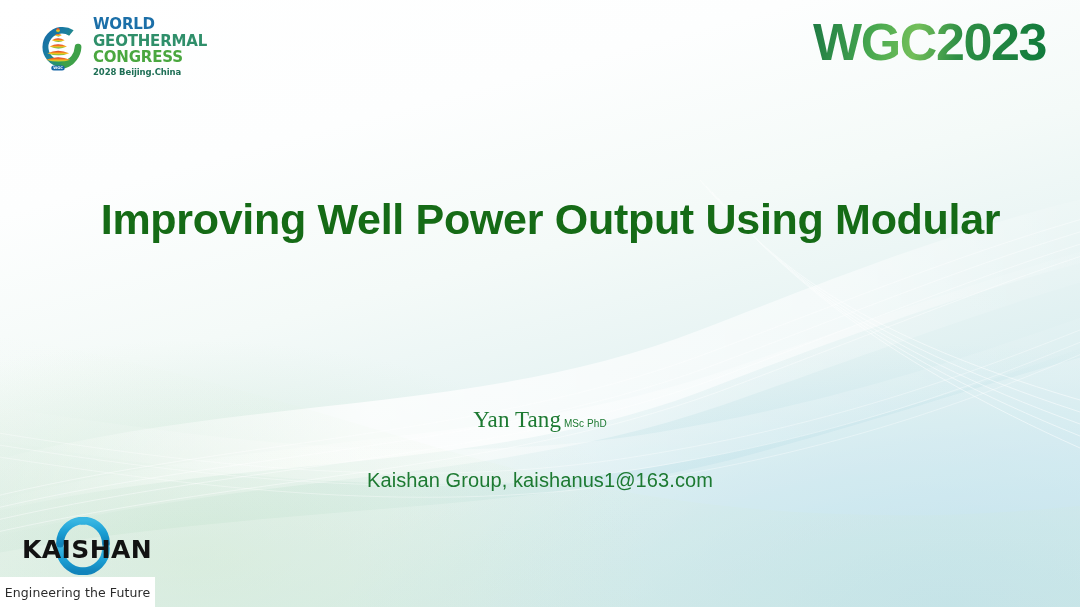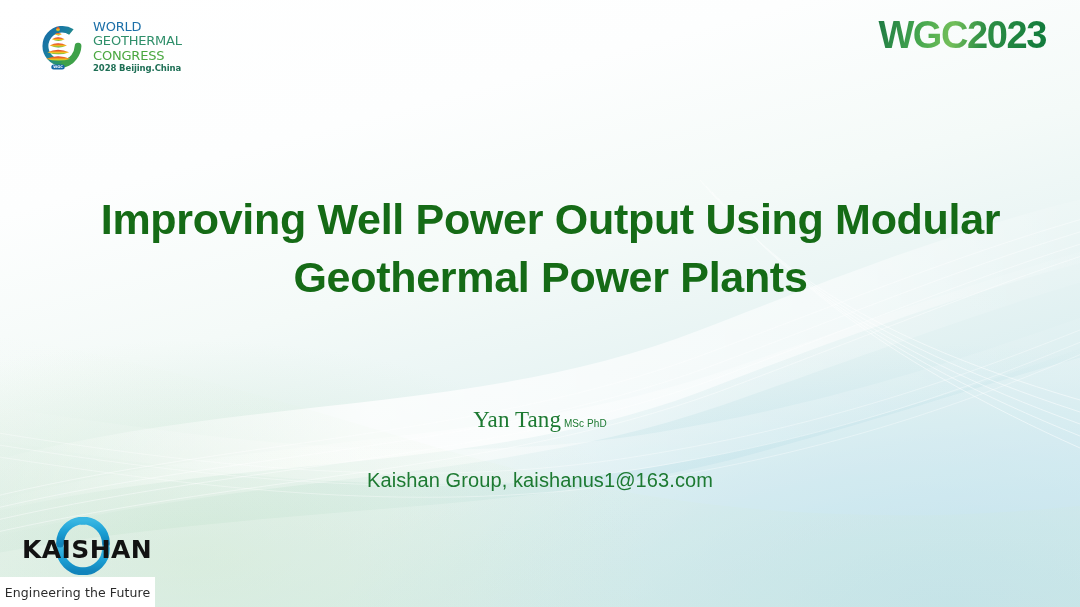--- a/index.html
+++ b/index.html
@@ -44,22 +44,22 @@
     gap: 7px;
   }
   .wgc-mark { width: 56px; height: 58px; display: block; }
   .wgc-words {
     display: flex;
     flex-direction: column;
     line-height: 1.0;
   }
   .wgc-words .w-line {
     font-family: "DejaVu Sans", sans-serif;
-    font-weight: normal;
-    font-size: 13px;
+    font-weight: bold;
+    font-size: 15px;
     letter-spacing: -0.2px;
     margin-bottom: 1.5px;
     white-space: nowrap;
   }
   .w-world { color: #1b6fa8; }
   .w-geothermal { color: #2f8f6a; text-align: center; }
   .w-congress { color: #4aa73f; }
   .wgc-place {
     font-family: "DejaVu Sans", sans-serif;
     font-weight: bold;
@@ -70,21 +70,21 @@
     white-space: nowrap;
   }
 
   
   .wgc2023 {
     position: absolute;
     right: 34px;
     top: 16px;
     font-family: "Liberation Sans", sans-serif;
     font-weight: bold;
-    font-size: 38px;
+    font-size: 52px;
     letter-spacing: -1.4px;
     line-height: 1;
     background: linear-gradient(100deg, #1e7a43 0%, #47a84f 26%, #73bf5a 44%, #2f8f45 62%, #107a3b 100%);
     -webkit-background-clip: text;
     background-clip: text;
     color: transparent;
     -webkit-text-fill-color: transparent;
     white-space: nowrap;
   }
 
@@ -276,21 +276,20 @@
       <span class="w-line w-geothermal">GEOTHERMAL</span>
       <span class="w-line w-congress">CONGRESS</span>
       <span class="wgc-place">2028 Beijing.China</span>
     </div>
   </div>
 
   <div class="wgc2023">WGC2023</div>
 
   <div class="title-block">
     <div class="title-line">Improving Well Power Output Using Modular</div>
-    <div class="title-line">Geothermal Power Plants</div>
   </div>
 
   <div class="author-block">
     <div class="author-line">
       <span class="author-name">Yan Tang</span><span class="author-degrees"> MSc PhD</span>
     </div>
     <div class="affiliation-line">Kaishan Group, kaishanus1@163.com</div>
   </div>
 
   <div class="kaishan">

